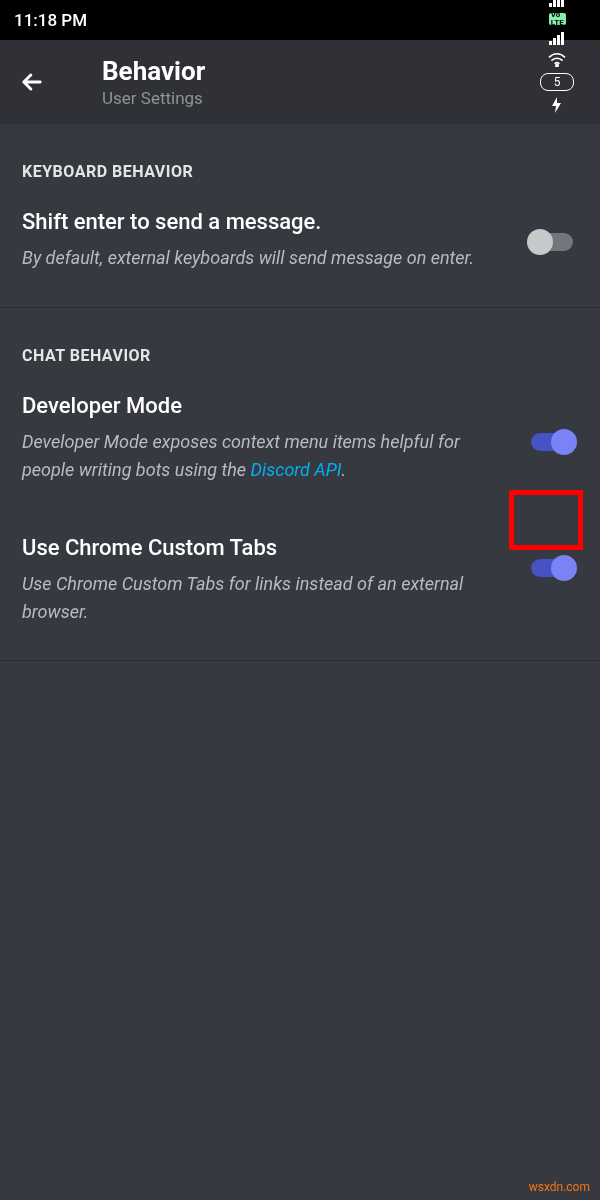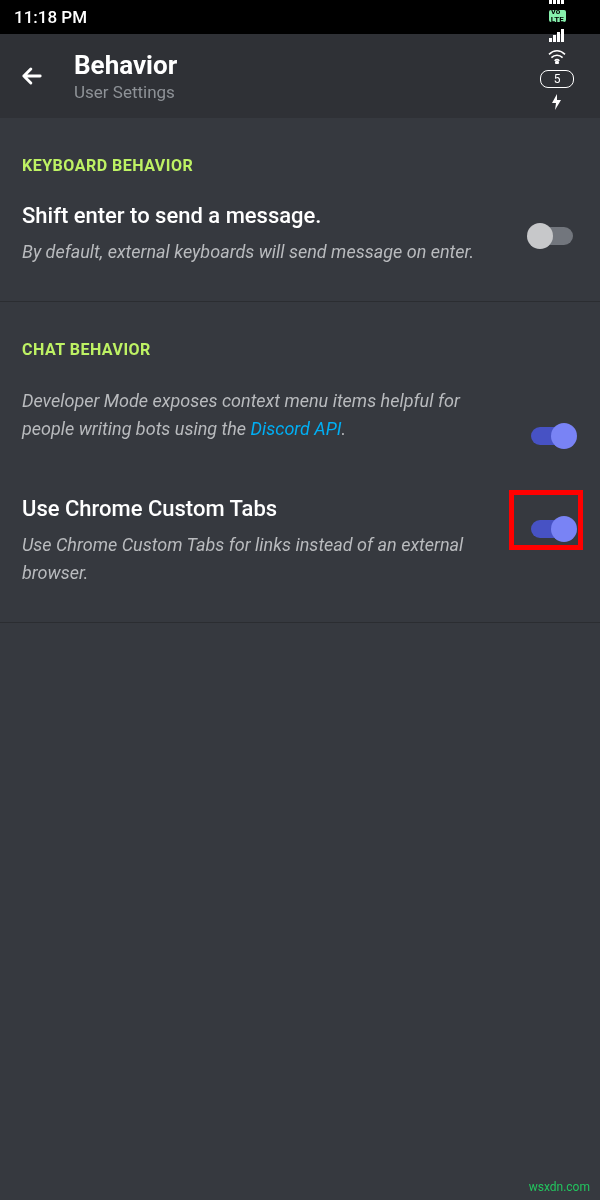--- a/index.html
+++ b/index.html
@@ -6,21 +6,21 @@
     body {
       width: 600px;
       height: 1200px;
       background: #36393f;
       font-family: -apple-system, BlinkMacSystemFont, "Segoe UI", Roboto, Helvetica, Arial, sans-serif;
       color: #dcddde;
       overflow: hidden;
       position: relative;
     }
     .status-bar {
-      height: 34px;
+      height: 40px;
       background: #000;
       display: flex;
       align-items: center;
       justify-content: space-between;
       padding: 0 14px;
       color: #fff;
       font-size: 17px;
     }
     .status-left { font-weight: 500; }
     .status-right { display: flex; align-items: center; gap: 6px; font-size: 15px; flex-direction: column; }
@@ -38,25 +38,25 @@
     }
     .app-header {
       height: 84px;
       background: #2f3136;
       display: flex;
       align-items: center;
       padding: 0 18px;
       gap: 28px;
     }
     .back-btn { color: #fff; display:flex; align-items:center; }
-    .header-titles { display:flex; flex-direction:column; }
+    .header-titles { display:flex; flex-direction:column;margin-left:28px; }
     .header-title { color:#fff; font-size: 26px; font-weight: 700; }
     .header-sub { color:#8e9297; font-size: 17px; margin-top:2px; }
     .section-header {
-      color: #bef264;
+      color: #e5e5e5;
       font-size: 16px;
       font-weight: 700;
       letter-spacing: 0.5px;
       padding: 38px 22px 24px 22px;
     }
     .setting-row {
       display: flex;
       align-items: flex-start;
       padding: 4px 22px 26px 22px;
       gap: 12px;
@@ -80,21 +80,21 @@
     .toggle.on { background:#4752c4; }
     .toggle.on .knob { right:-4px; background:#7983f5; }
     .section-divider { height: 1px; background: #2b2d31; margin: 8px 0 0 0; }
     .highlight-box {
       position: absolute;
       border: 5px solid #ff0000;
       width: 74px; height: 60px;
       pointer-events: none;
     }
     .watermark {
-      position:absolute; bottom:6px; right:10px; color:#22c55e; font-size:12px;
+      position:absolute; bottom:6px; right:10px; color:#f97316; font-size:12px;
     }
   </style>
 </head>
 <body>
 
 <div class="status-bar">
   <div class="status-left">11:18 PM</div>
   <div class="status-right">
     <span class="net">1.0KB/s</span>
     <span class="ico">
@@ -161,20 +161,21 @@
         <div class="knob"></div>
       </div>
   </div>
 </div>
 <div class="section-divider"></div>
 
 <div class="section-header">CHAT BEHAVIOR</div>
 
 <div class="setting-row" style="position:relative;">
   <div class="setting-text">
+    <div class="setting-title">Developer Mode</div>
     <div class="setting-desc">
       <span>Developer Mode exposes context menu items helpful for people writing bots using the </span><a href="#">Discord API</a><span>.</span>
     </div>
   </div>
   <div class="toggle-wrap" style="padding-top:40px;">
     <div class="toggle on">
         <div class="knob"></div>
       </div>
   </div>
 </div>

